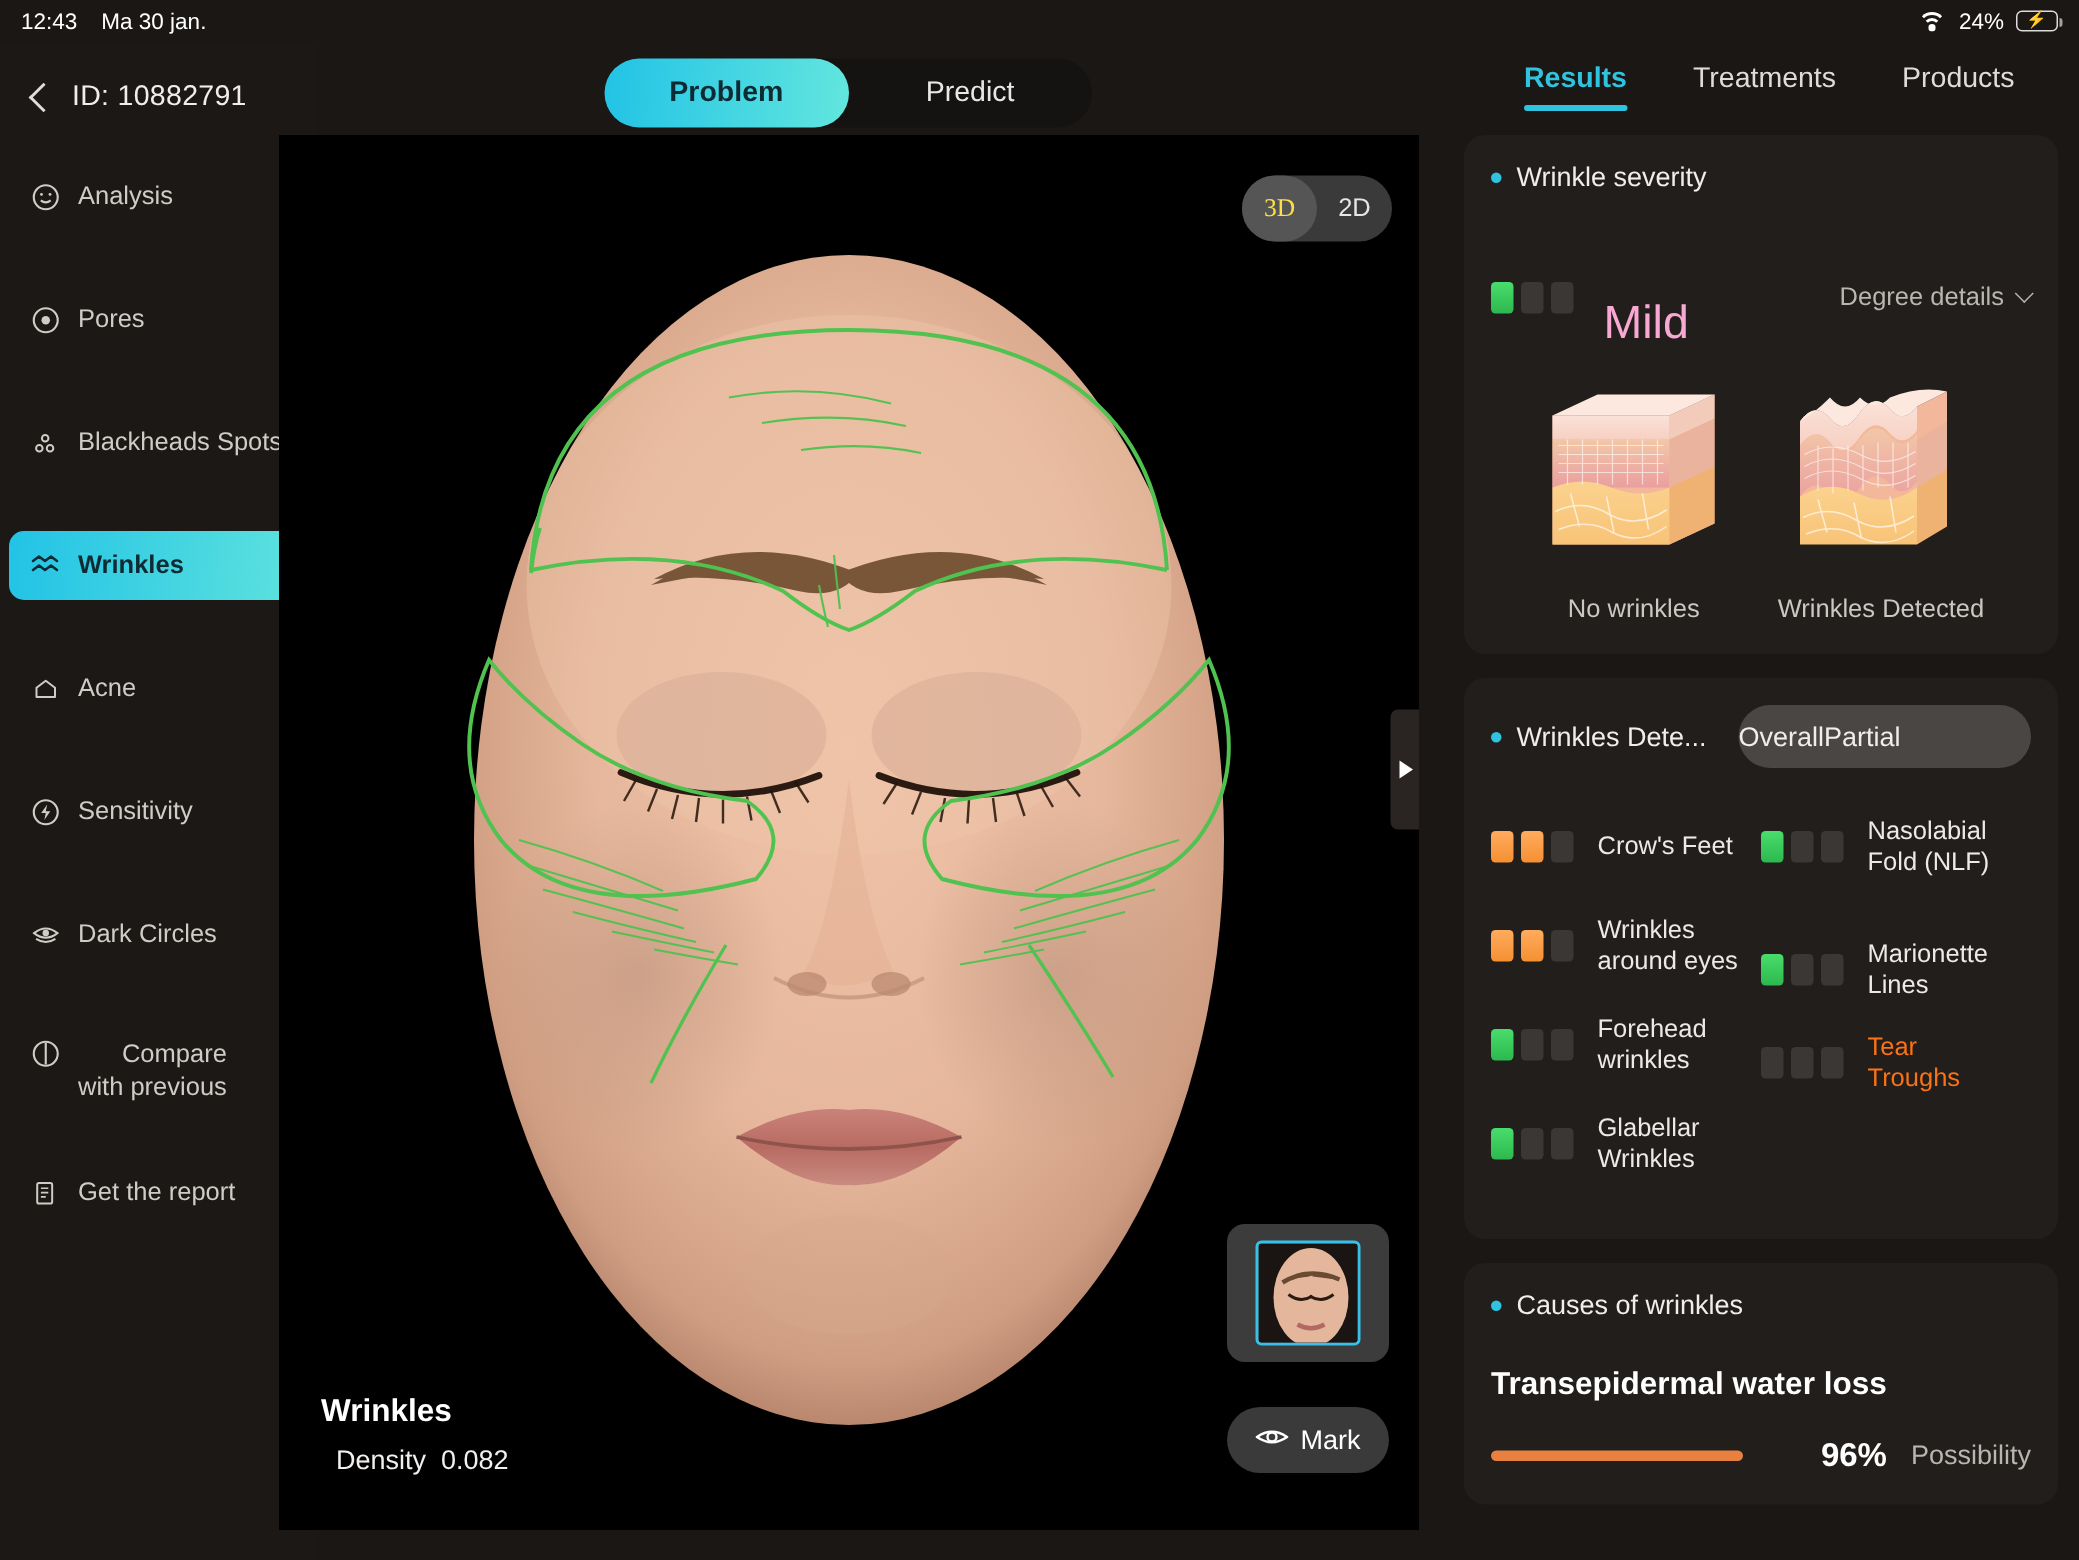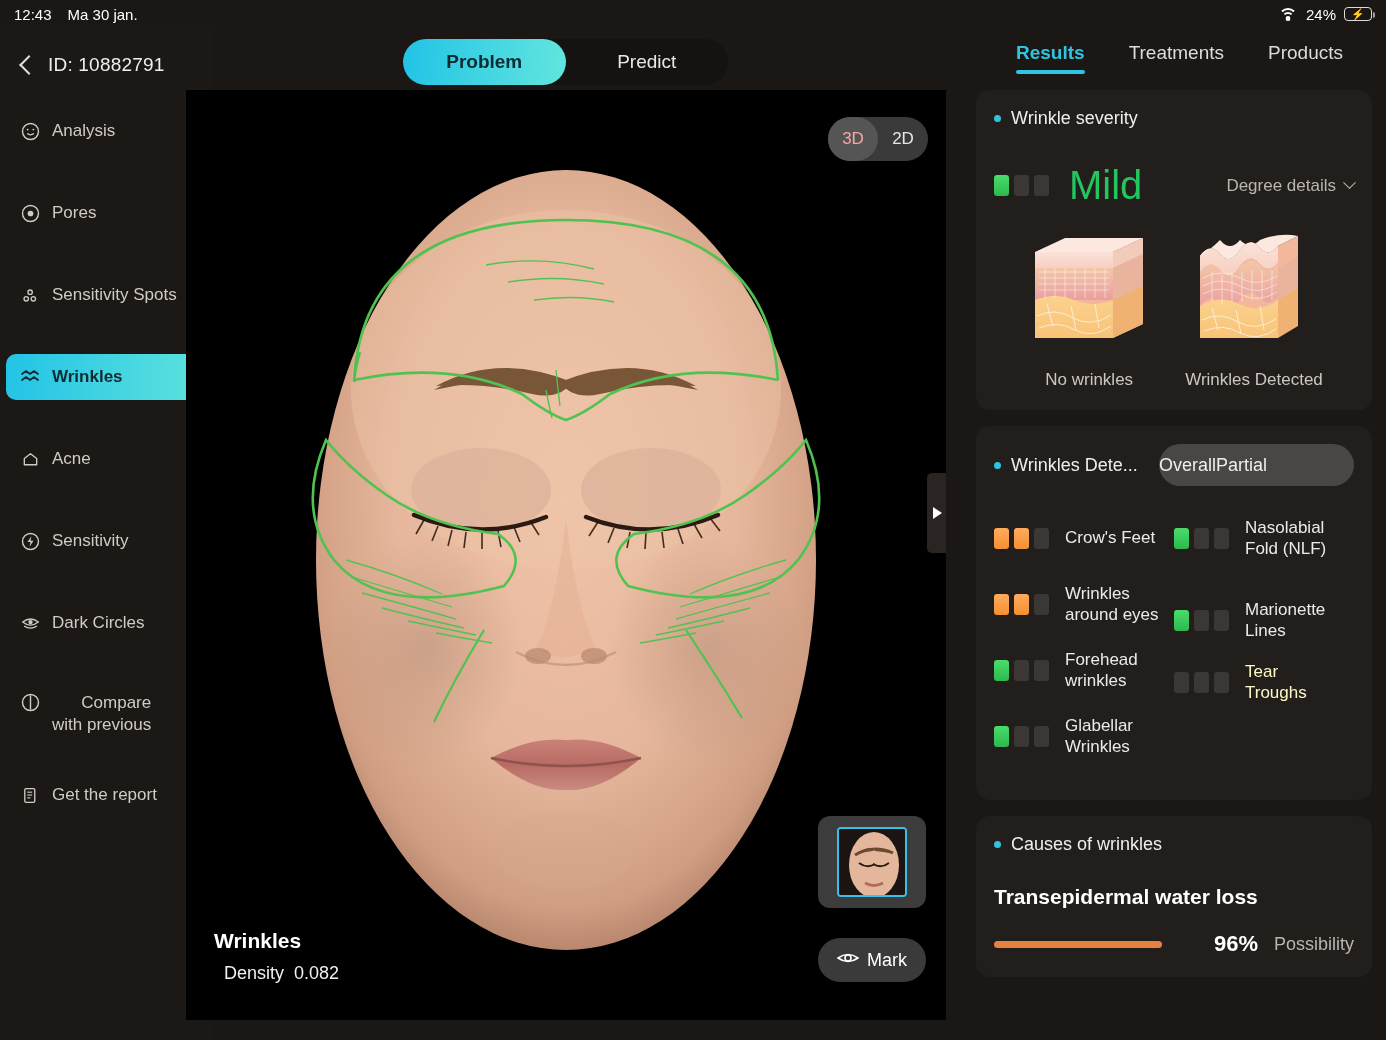--- a/index.html
+++ b/index.html
@@ -67,21 +67,21 @@
     position:absolute; left:186px; top:90px; width:760px; height:930px;
     background:#000; overflow:hidden;
   }
   .face-wrap{ position:absolute; inset:0;}
   .toggle3d{
     position:absolute; right:18px; top:27px; width:100px; height:44px;
     background:#3a3a3a; border-radius:22px; display:flex; align-items:center;
     font-size:17px; color:#e6e6e6;
   }
   .toggle3d div{ flex:1; text-align:center; line-height:44px; height:44px; border-radius:22px;}
-  .toggle3d div.on{ background:#555; color:#fca5a5;}
+  .toggle3d div.on{ background:#555; color:#fde047;font-family:Liberation Serif, serif;}
 
   .overlay-text{ position:absolute; left:28px; bottom:36px; }
   .overlay-text .t1{ font-size:21px; font-weight:bold; color:#fff; margin-bottom:10px;}
   .overlay-text .t2{ font-size:18px; color:#f2f0ee;}
   .overlay-text .t2 span{ margin-left:10px;}
 
   .thumb{
     position:absolute; right:20px; bottom:112px; width:108px; height:92px;
     background:#3c3c3c; border-radius:12px; display:flex; align-items:center; justify-content:center;
   }
@@ -119,40 +119,40 @@
 
   .card{ background:#221e1b; border-radius:14px; margin-top:16px; padding:18px 18px 20px 18px;}
   .card-title{ display:flex; align-items:center; gap:10px; font-size:18px; color:#f0eeec;}
   .dot{ width:7px; height:7px; border-radius:50%; background:#2fc3e0; flex:0 0 7px;}
 
   .sev-row{ display:flex; align-items:center; margin-top:34px; }
   .bars{ display:flex; gap:5px; margin-right:20px;}
   .bar{ width:15px; height:21px; border-radius:3px; background:#3b3734;}
   .bar.green{ background:linear-gradient(180deg,#49dd6b,#2db84f);}
   .bar.orange{ background:linear-gradient(180deg,#ffab5e,#f59032);}
-  .sev-label{ font-size:40px; color:#22c55e;}
+  .sev-label{ font-size:31px; color:#f9a8d4;margin-top:34px;}
   .degree{ margin-left:auto; display:flex; align-items:center; gap:9px; color:#b9b5b1; font-size:17px;}
   .chev-down{ width:9px; height:9px; border-right:1.8px solid #b9b5b1; border-bottom:1.8px solid #b9b5b1;
               transform:rotate(45deg) translate(-2px,-2px);}
 
   .skin-row{ display:flex; gap:32px; margin-top:24px; justify-content:center;}
   .skin-item{ text-align:center;}
   .skin-cap{ margin-top:14px; font-size:17px; color:#cbc7c3;}
 
   .seg-small{
     margin-left:auto; width:195px; height:42px; background:#4a4643; border-radius:21px;
     display:flex; align-items:center; flex:0 0 195px;
   }
 
   .grid2{ display:flex; margin-top:30px;}
   .col{ width:50%;}
   .item{ display:flex; align-items:center; gap:16px; margin-bottom:22px; min-height:44px;}
   .item .bars{ margin-right:0; flex:0 0 auto;}
   .item .lbl{ font-size:17px; color:#eceae8; line-height:1.25;}
-  .item.dim .lbl{ color:#fef9c3;}
+  .item.dim .lbl{ color:#f97316;}
   .col.right-col{ position:relative;}
   .col.right-col .item{ position:absolute; left:0; width:100%;}
   .ri0{ top:0px;}
   .ri1{ top:82px;}
   .ri2{ top:144px;}
 
   .cause-name{ font-size:21px; font-weight:bold; color:#fff; margin-top:30px;}
   .cause-row{ display:flex; align-items:center; margin-top:22px; gap:16px;}
   .track{ width:168px; height:7px; border-radius:4px; background:#e8813f;}
   .pct{ font-size:22px; font-weight:bold; color:#fff; margin-left:auto;}
@@ -212,21 +212,21 @@
 
 
     <div class="nav-item">
       <span class="ico">
         <svg width="19" height="19" viewBox="0 0 20 20">
             <circle cx="5.5" cy="13.5" r="2.3" fill="none" stroke="#cfcbc7" stroke-width="1.4"></circle>
             <circle cx="13" cy="13.5" r="2.3" fill="none" stroke="#cfcbc7" stroke-width="1.4"></circle>
             <circle cx="9.6" cy="6.5" r="2.3" fill="none" stroke="#cfcbc7" stroke-width="1.4"></circle>
           </svg>
       </span>
-      <span class="lbl">Sensitivity Spots</span>
+      <span class="lbl">Blackheads Spots</span>
     </div>
 
     <div class="nav-item active">
       <span class="ico">
         <svg width="20" height="20" viewBox="0 0 20 20">
             <path d="M2 7 l4-3 4 3 4-3 4 3" fill="none" stroke="#0d2b33" stroke-width="1.7" stroke-linecap="round" stroke-linejoin="round"></path>
             <path d="M2 13 l4-3 4 3 4-3 4 3" fill="none" stroke="#0d2b33" stroke-width="1.7" stroke-linecap="round" stroke-linejoin="round"></path>
           </svg>
       </span>
       <span class="lbl">Wrinkles</span>

